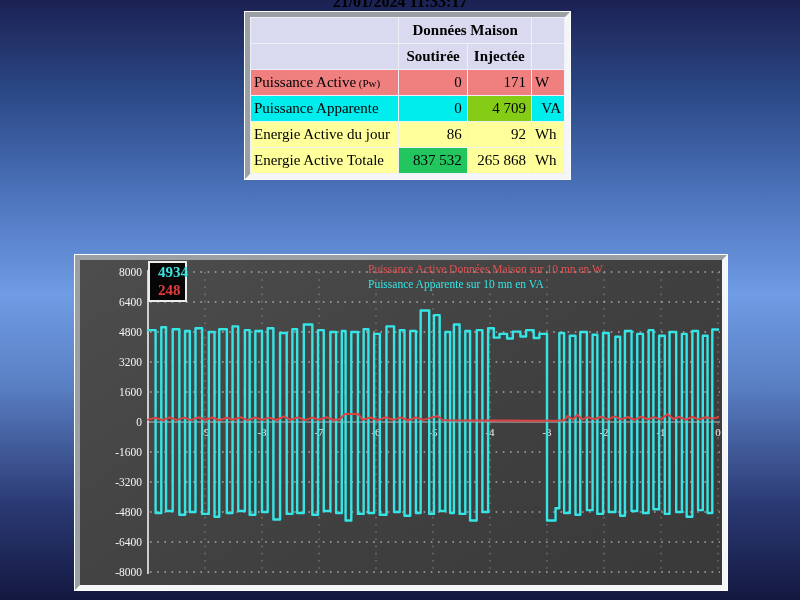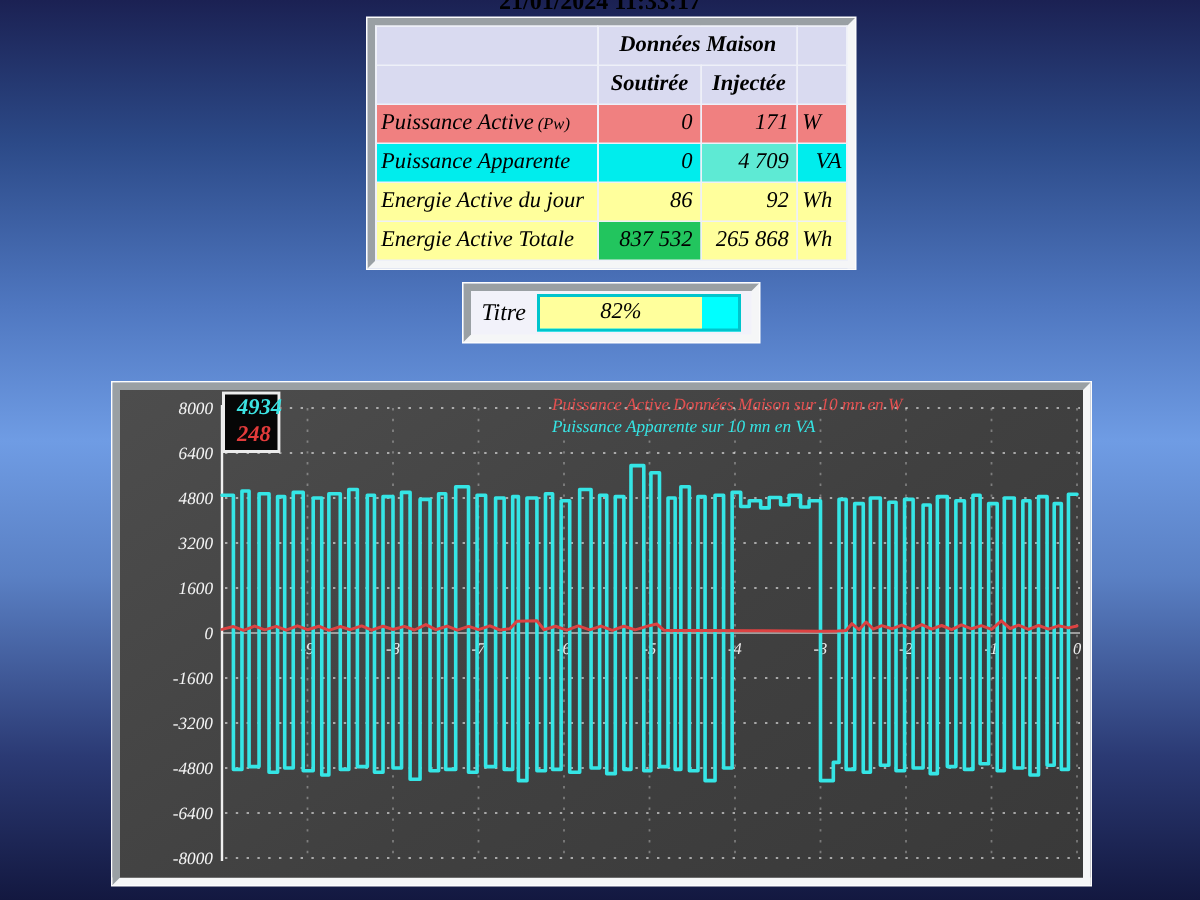--- a/index.html
+++ b/index.html
@@ -10,21 +10,21 @@
   }
   .screen{position:absolute;inset:0}
   .timestamp{
     position:absolute;top:-7px;left:0;width:100%;text-align:center;
     font-size:16px;font-weight:bold;color:#000;
   }
   .panel{
     position:absolute;box-sizing:border-box;
     border-top:5px solid #9aa0a4;border-left:5px solid #9aa0a4;
     border-bottom:5px solid #f5f6f7;border-right:5px solid #f5f6f7;
-    outline:1px solid #fdfdfd;background:#f2f2fa;font-style:italic;
+    outline:1px solid #fdfdfd;background:#f2f2fa;
   }
   
   .table-panel{left:245px;top:12px;width:325px;height:167px}
   .table-panel table{border-collapse:collapse;width:100%;height:100%;table-layout:fixed}
   .table-panel td{
     border:1px solid #eef0f8;font-size:15px;padding:0 3px;height:25px;
     overflow:hidden;white-space:nowrap;color:#000;
   }
   .table-panel thead td{background:#d9daf0;font-weight:bold;text-align:center}
   .table-panel td.num{text-align:right;padding-right:5px}
@@ -79,47 +79,39 @@
       <tbody id="table-body">
           <tr>
             <td style="background: rgb(240, 128, 128);">Puissance Active<span class="suffix"> (Pw)</span></td>
             <td class="num" style="background: rgb(240, 128, 128);">0</td>
             <td class="num" style="background: rgb(240, 128, 128);">171</td>
             <td class="unit" style="background: rgb(240, 128, 128);">W</td>
           </tr>
           <tr>
             <td style="background: rgb(0, 237, 237);">Puissance Apparente</td>
             <td class="num" style="background: rgb(0, 237, 237);">0</td>
-            <td class="num" style="background: #5eead4;">4 709</td>
+            <td class="num" style="background: #84cc16;">4 709</td>
             <td class="unit" style="background: rgb(0, 237, 237); text-align: right;">VA</td>
           </tr>
           <tr>
             <td style="background: rgb(255, 255, 156);">Energie Active du jour</td>
             <td class="num" style="background: rgb(255, 255, 156);">86</td>
             <td class="num" style="background: rgb(255, 255, 156);">92</td>
             <td class="unit" style="background: rgb(255, 255, 156);">Wh</td>
           </tr>
           <tr>
             <td style="background: rgb(255, 255, 156);">Energie Active Totale</td>
             <td class="num" style="background: #22c55e;">837 532</td>
             <td class="num" style="background: rgb(255, 255, 156);">265 868</td>
             <td class="unit" style="background: rgb(255, 255, 156);">Wh</td>
           </tr>
         </tbody>
     </table>
   </div>
 
-  <div class="panel titre-panel">
-    <span class="titre-label">Titre</span>
-    <div class="gauge-track" id="gauge-track" style="background: rgb(0, 255, 255); border-color: rgb(0, 196, 204);">
-      <div class="gauge-fill" id="gauge-fill" style="width: 82%; background: rgb(255, 255, 156);">
-        <span>82%</span>
-      </div>
-    </div>
-  </div>
 
   <div class="panel chart-panel">
     <div class="chart-inner">
       <svg id="chart-svg" viewBox="0 0 642 325" preserveAspectRatio="none">
           <line x1="70" y1="12" x2="640" y2="12" stroke="rgba(255,255,255,.55)" stroke-width="1.3" stroke-dasharray="1.6 5.6"></line>
           <text x="62" y="16" fill="#f5f5f5" font-size="11.5" text-anchor="end" font-family="Liberation Serif,serif">8000</text>
           <line x1="70" y1="42" x2="640" y2="42" stroke="rgba(255,255,255,.55)" stroke-width="1.3" stroke-dasharray="1.6 5.6"></line>
           <text x="62" y="46" fill="#f5f5f5" font-size="11.5" text-anchor="end" font-family="Liberation Serif,serif">6400</text>
           <line x1="70" y1="72" x2="640" y2="72" stroke="rgba(255,255,255,.55)" stroke-width="1.3" stroke-dasharray="1.6 5.6"></line>
           <text x="62" y="76" fill="#f5f5f5" font-size="11.5" text-anchor="end" font-family="Liberation Serif,serif">4800</text>

